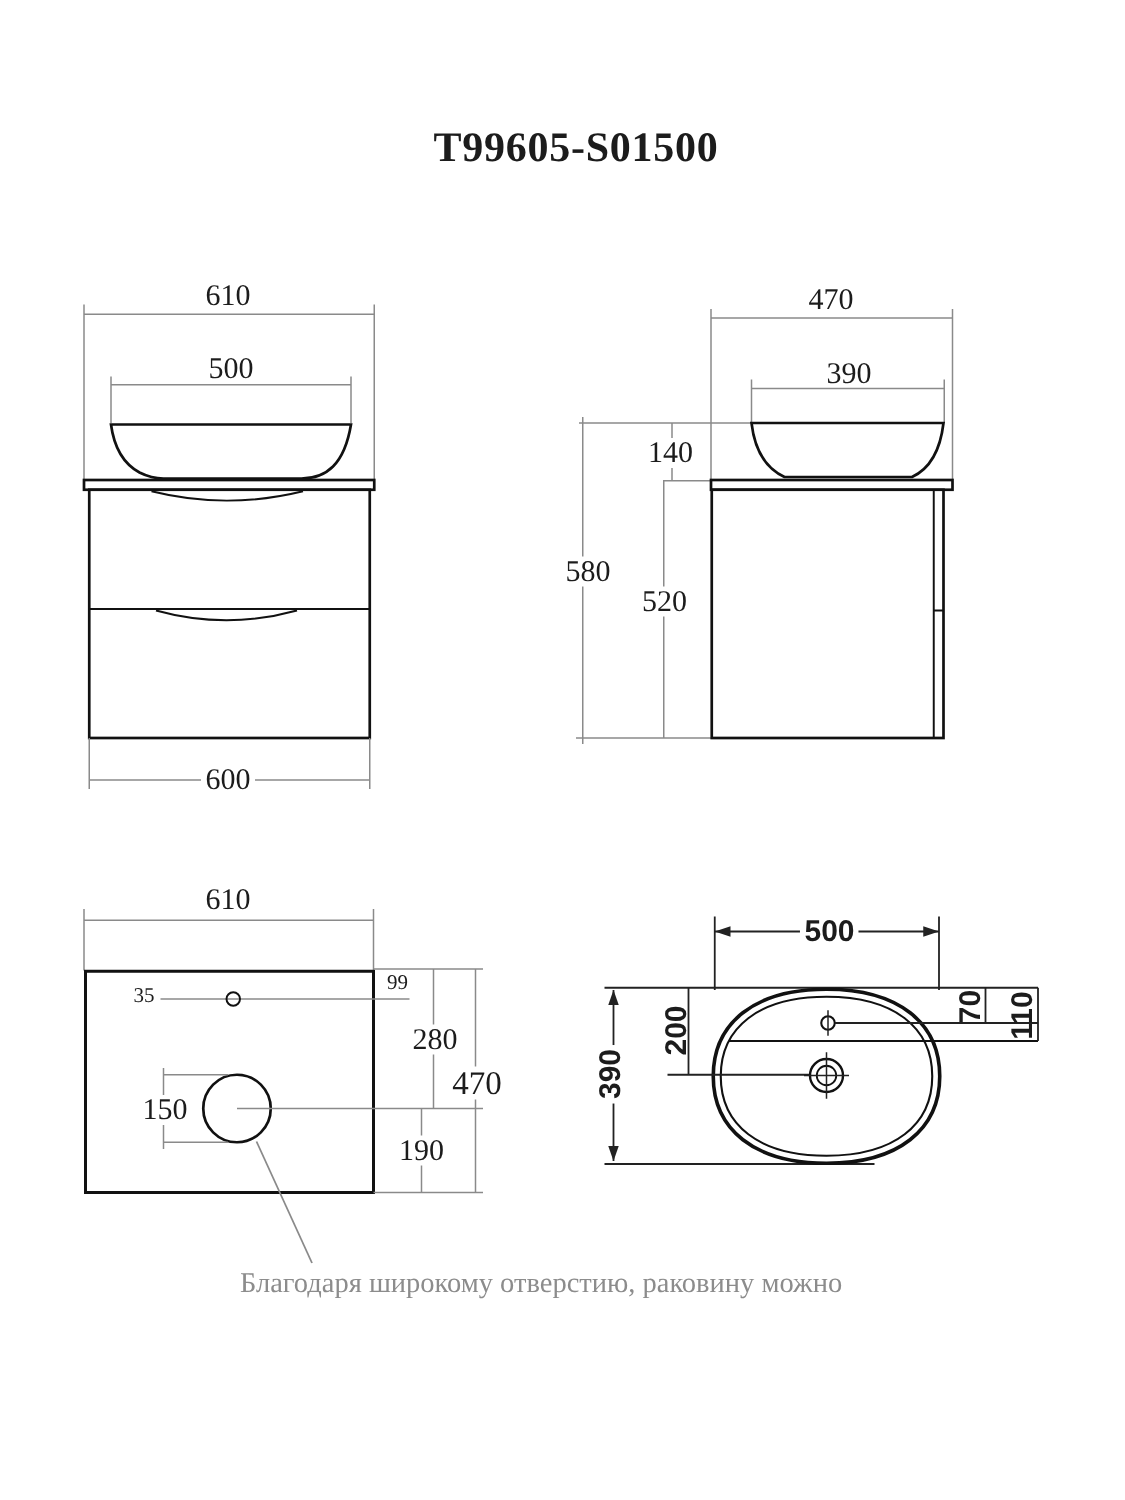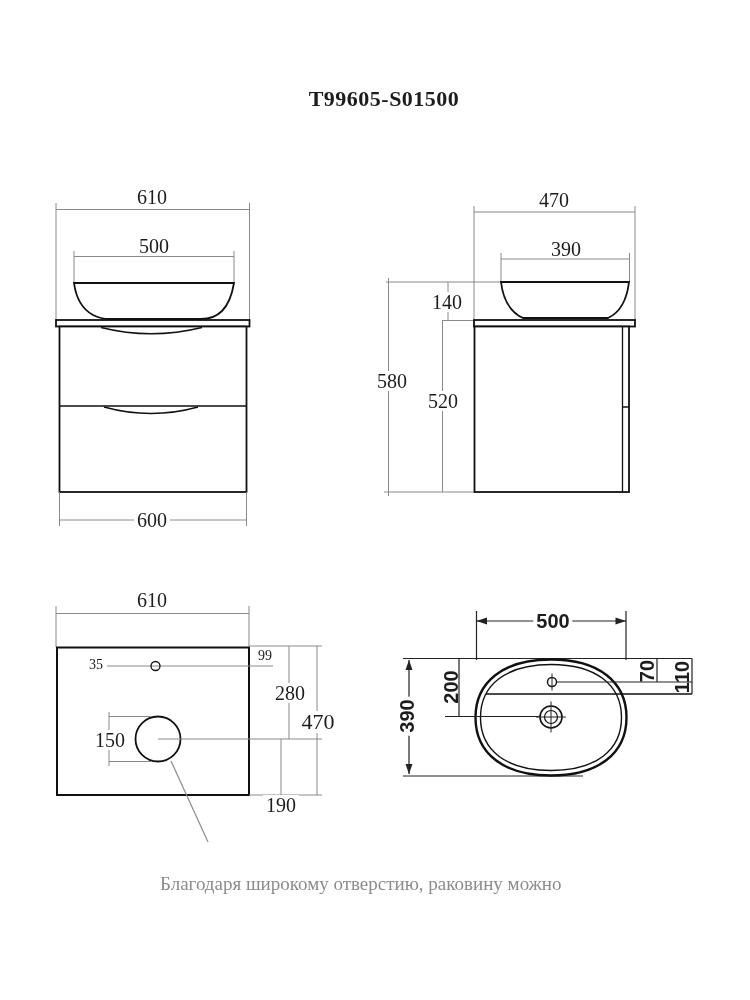--- a/index.html
+++ b/index.html
@@ -4,25 +4,25 @@
 <style>
   html,body{margin:0;padding:0;}
   #canvas{position:relative;width:750px;height:1000px;background:#ffffff;overflow:hidden;
           font-family:"Liberation Serif",serif;}
   #linework{position:absolute;left:0;top:0;}
   .lbl{position:absolute;transform:translate(-50%,-50%);font-family:"Liberation Serif",serif;
        font-size:20px;color:#1c1c1c;white-space:nowrap;line-height:1;}
   .bg{background:#ffffff;padding:0 3px;}
   .sm{font-size:14px;}
   .big{font-size:22px;}
-  .title{font-weight:bold;font-size:22px;letter-spacing:.5px;font-family:Liberation Serif, serif;}
+  .title{font-weight:bold;font-size:28px;letter-spacing:.5px;font-family:Liberation Serif, serif;}
   .sans{font-family:"Liberation Sans",sans-serif;font-weight:bold;font-size:20px;}
   .rot{transform:translate(-50%,-50%) rotate(-90deg);}
   .ann{position:absolute;font-family:"Liberation Serif",serif;font-size:19px;color:#8c8c8c;
-       white-space:nowrap;line-height:1.1;margin-top:28px;}
+       white-space:nowrap;line-height:1.1;}
 </style>
 </head>
 <body>
 
 <div id="canvas">
 
   <svg id="linework" width="750" height="1000" viewBox="0 0 750 1000">
 
     <g fill="none">
 
@@ -116,21 +116,21 @@
   <span class="lbl" style="left:566px;top:249px">390</span>
   <span class="lbl bg" style="left:447px;top:302px">140</span>
   <span class="lbl bg" style="left:392px;top:381px">580</span>
   <span class="lbl bg" style="left:443px;top:401px">520</span>
 
   <span class="lbl" style="left:152px;top:600px">610</span>
   <span class="lbl sm" style="left:96px;top:665px">35</span>
   <span class="lbl sm" style="left:265px;top:656px">99</span>
   <span class="lbl bg" style="left:290px;top:693px">280</span>
   <span class="lbl big bg" style="left:318px;top:722px">470</span>
-  <span class="lbl bg" style="left:281px;top:805px">190</span>
+  <span class="lbl bg" style="left:281px;top:767px">190</span>
   <span class="lbl bg" style="left:110px;top:740px">150</span>
 
   <span class="lbl sans bg" style="left:553px;top:621px">500</span>
   <span class="lbl sans rot bg" style="left:407px;top:716px">390</span>
   <span class="lbl sans rot" style="left:451px;top:687px">200</span>
   <span class="lbl sans rot" style="left:647px;top:671px">70</span>
   <span class="lbl sans rot" style="left:682px;top:677px">110</span>
 
   <span class="ann" style="left:160px;top:846px">Благодаря широкому отверстию, раковину можно</span>
 

